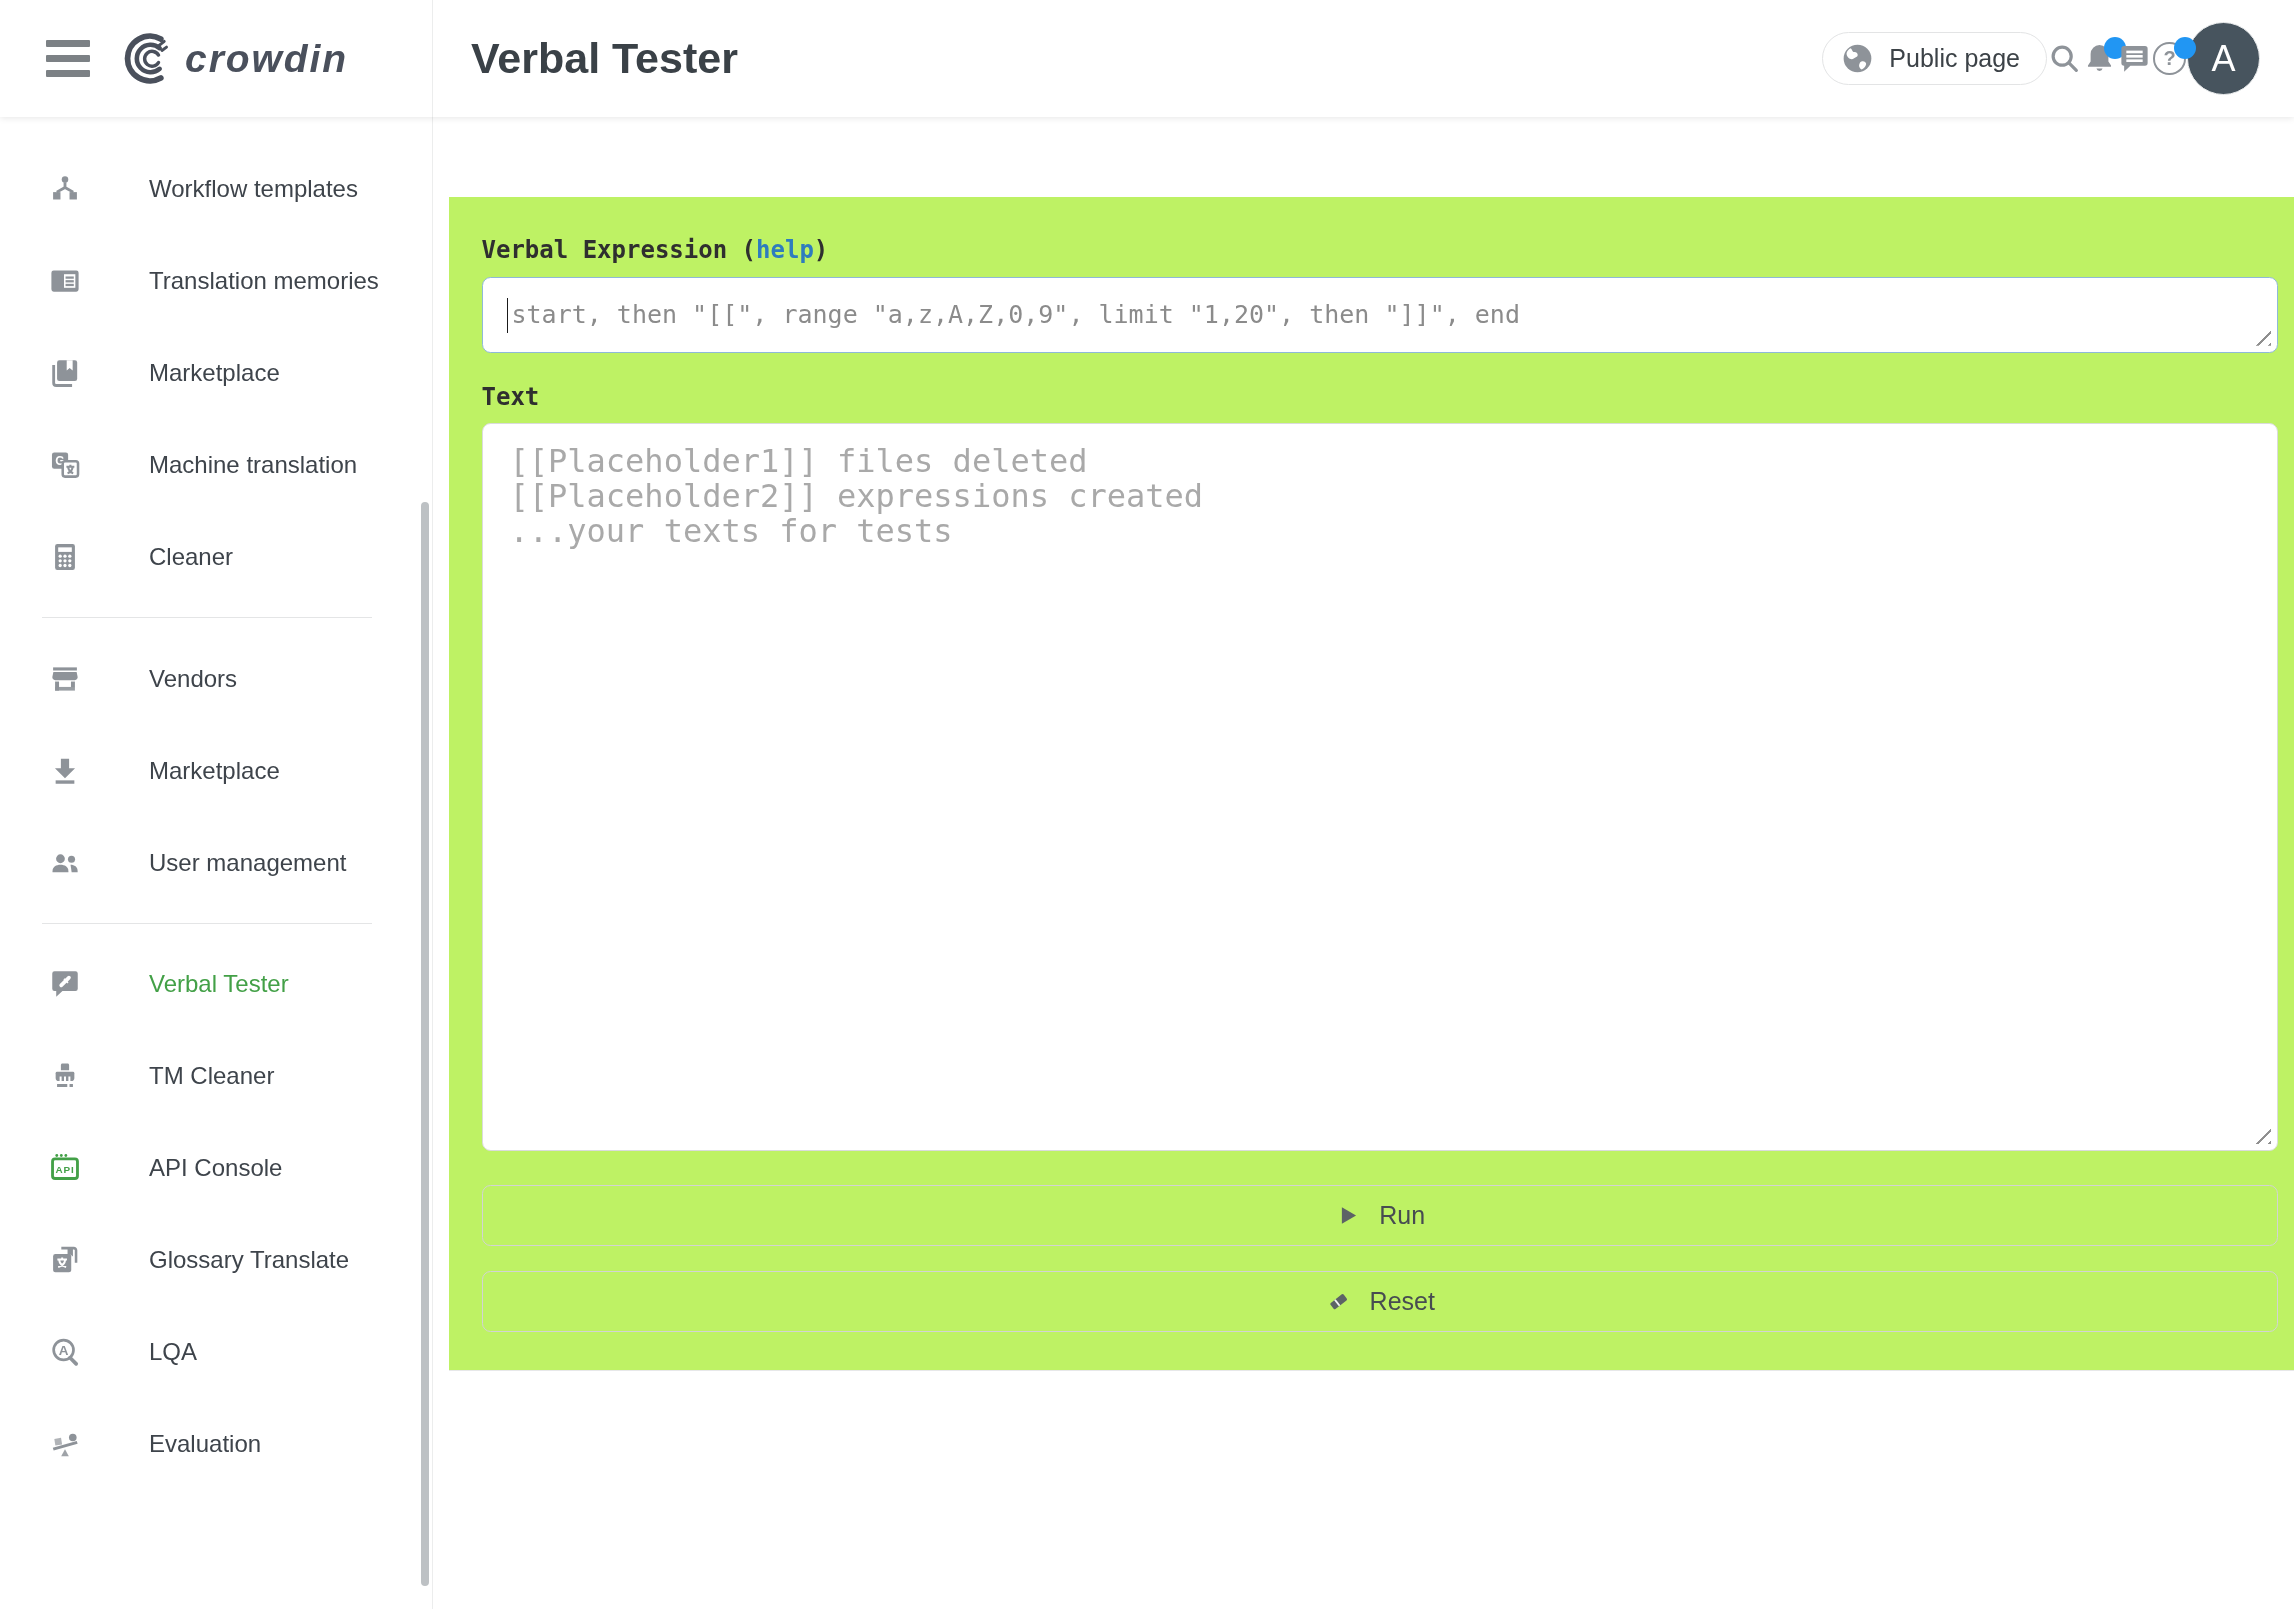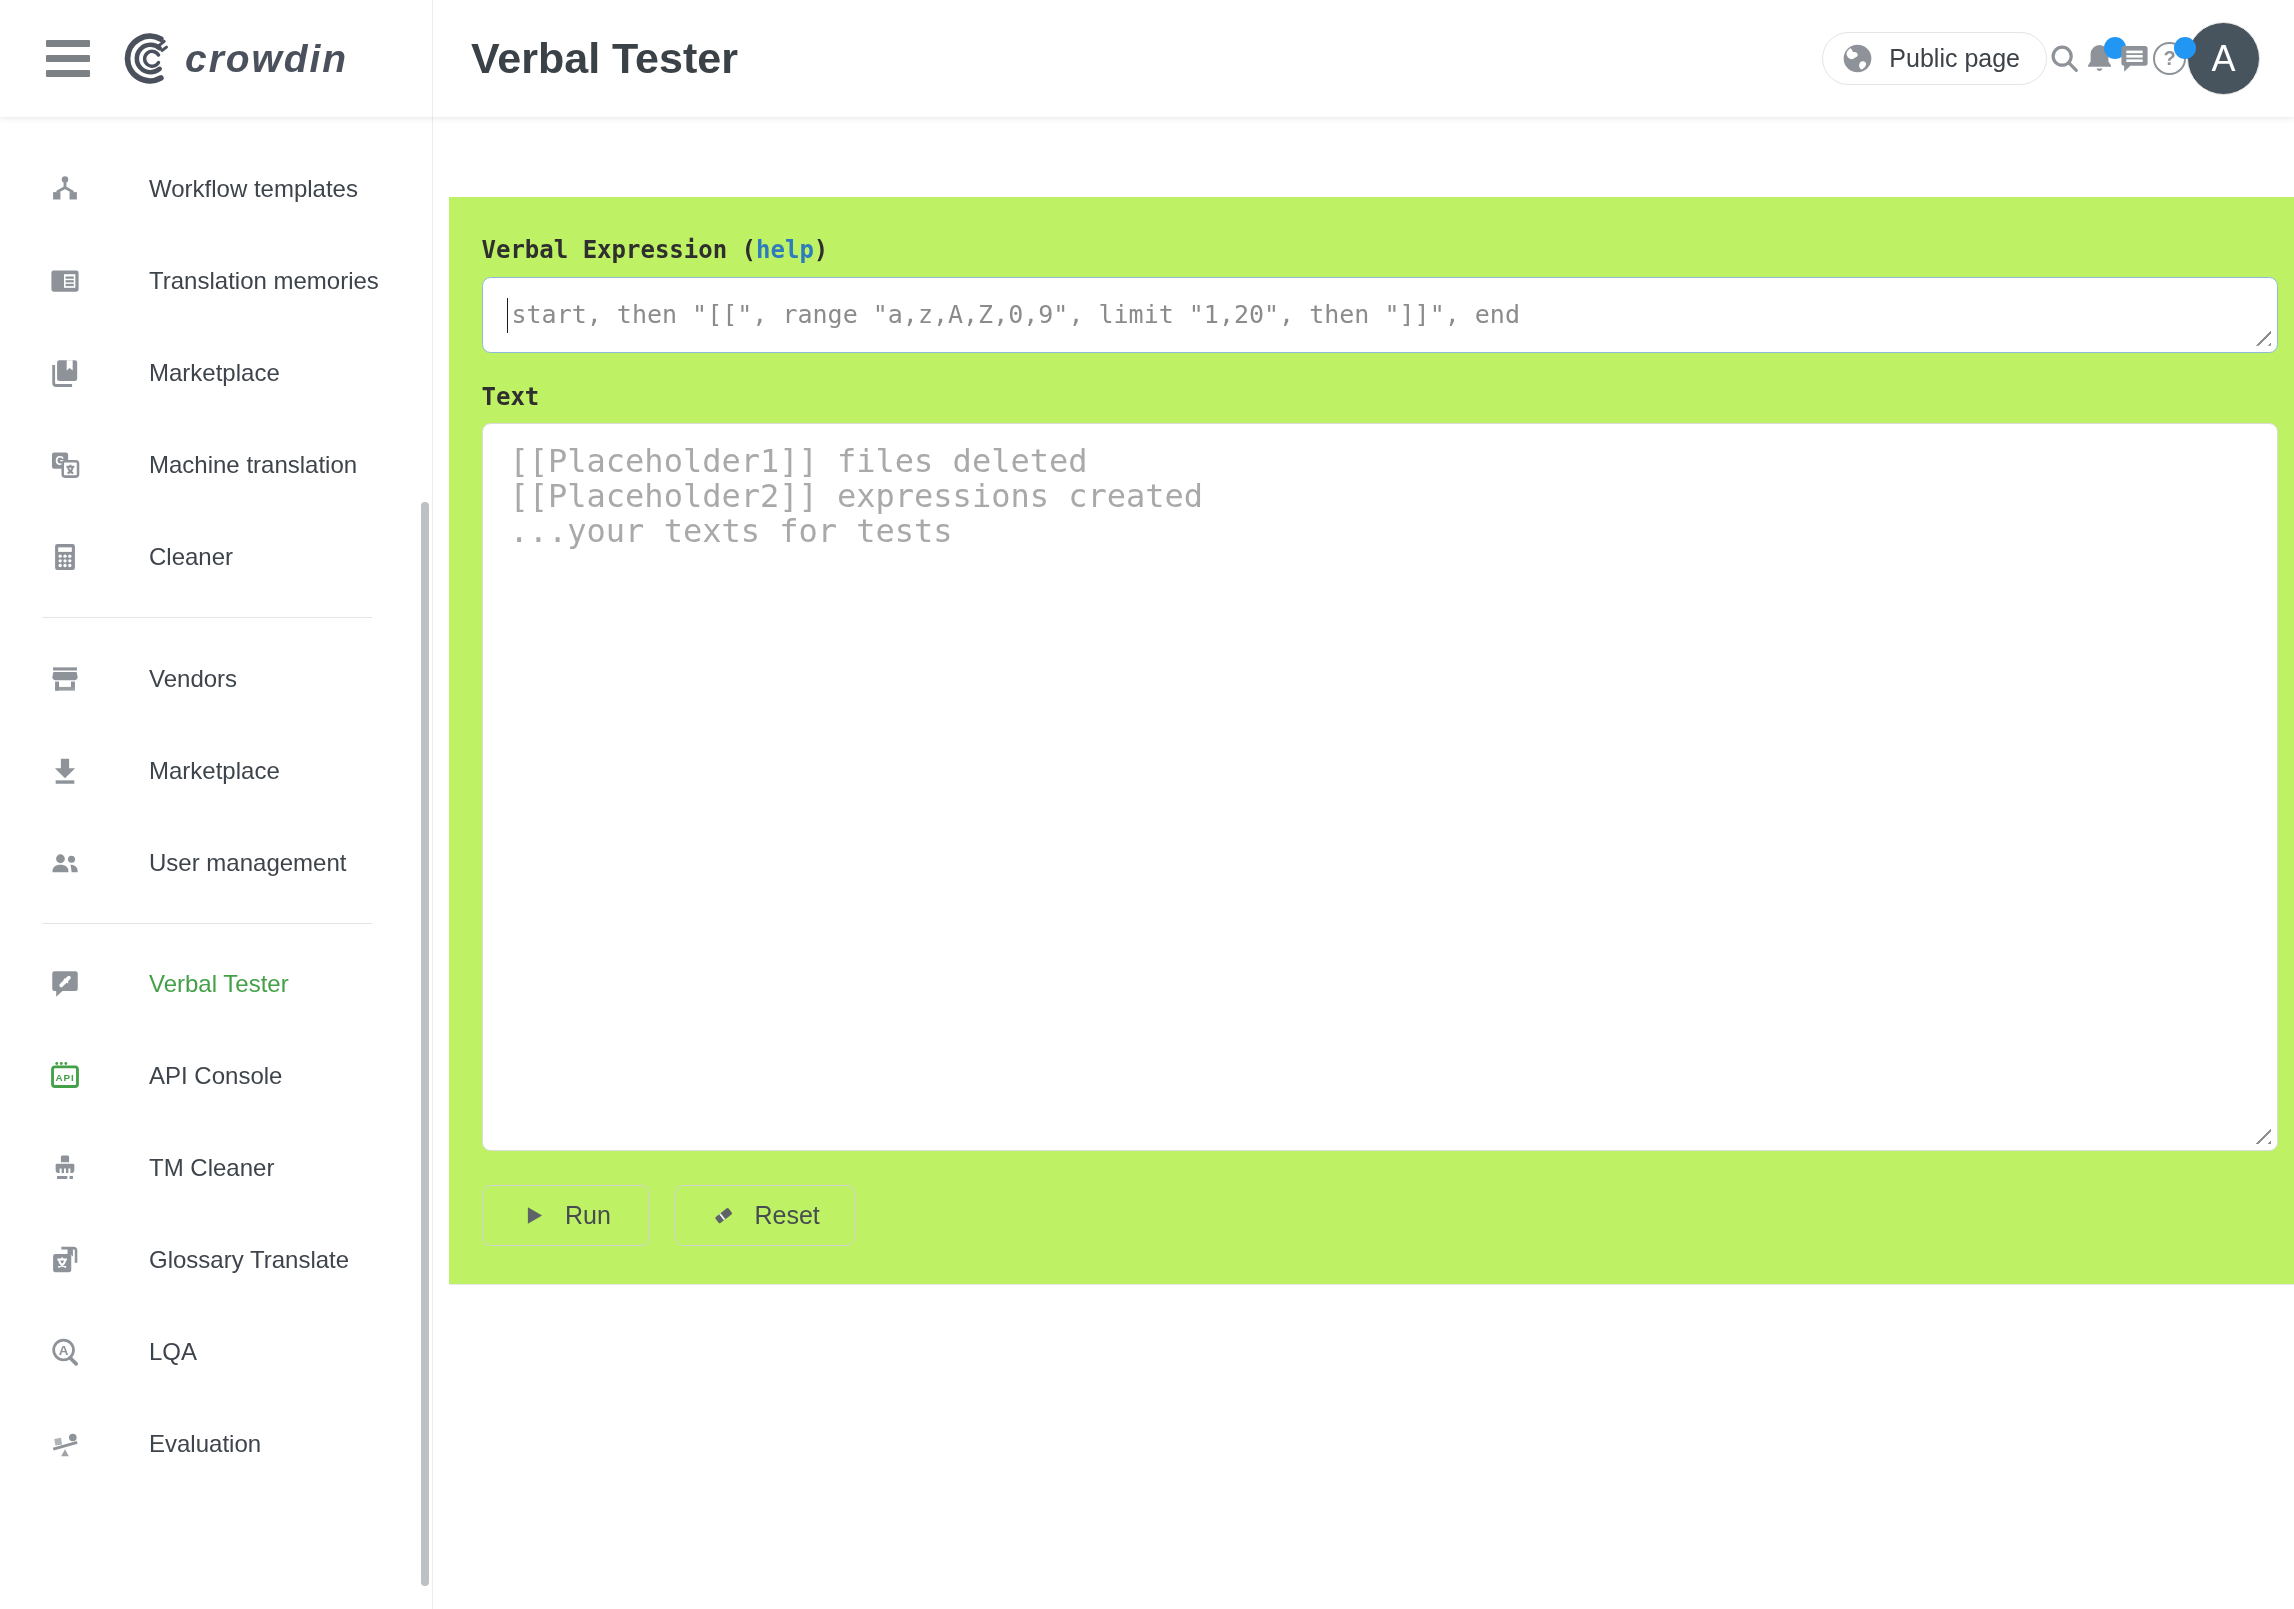--- a/index.html
+++ b/index.html
@@ -59,21 +59,21 @@
   .expr-input::placeholder { color:#8b8b8b; opacity:1; }
   .caret { position:absolute; left:25px; top:21px; width:1.9px; height:35px; background:#1a1a1a; }
   .ta-wrap { position:relative; margin-bottom:34px; }
   .text-area { display:block; width:100%; height:728px; background:#fff; border:1.9px solid #dadbdc;
     border-radius:8.6px; font-family:"DejaVu Sans Mono", monospace; font-size:32px; line-height:35px;
     color:#444; padding:20px 27px; outline:none; resize:none; }
   .text-area::placeholder { color:#a9a9a9; opacity:1; }
   .grip { position:absolute; right:6.7px; bottom:6.7px; width:16.3px; height:16.3px;
     background:repeating-linear-gradient(135deg, transparent 0 2.9px, #8f8f8f 2.9px 5.3px, transparent 5.3px 8.6px);
     clip-path:polygon(100% 0, 100% 100%, 0 100%); cursor:nwse-resize; }
-  .btn-row { display:flex; gap:25px; }
+  .btn-row { display:flex; gap:25px;flex-direction:column; }
   .btn { height:61px; border:1.9px solid #d2d3d4; border-radius:8.6px; background:transparent;
     display:inline-flex; align-items:center; justify-content:center; gap:18px; padding:0 34px;
     font-family:"Liberation Sans", sans-serif; font-size:25px; color:#474c51; cursor:pointer; }
   .btn:first-child { min-width:168px; }
   .btn .bicon { display:flex; } .btn .bicon svg { width:27px; height:27px; }
 </style>
 </head>
 <body>
 
 <div class="page">
@@ -269,45 +269,45 @@
               <path d="M9.3 13 14.8 7.5"></path>
             </g>
             <path stroke="#fff" stroke-width="1.2" d="m11.3 8.4 2.8 2.8"></path>
           </svg>
       </span>
       <span class="slabel">Verbal Tester</span>
     </div>
 
     <div class="side-item">
       <span class="sicon">
+        <svg viewBox="0 0 24 24" fill="#8E9399">
+            <path d="M10.1 3.2h3.8c.5 0 1 .5 1 1V8H9.1V4.2c0-.5.5-1 1-1z"></path>
+            <path d="M6.4 9h11.2a1 1 0 0 1 1 1v3.4a2.2 2.2 0 0 1-2.2 2.2H7.6a2.2 2.2 0 0 1-2.2-2.2V10a1 1 0 0 1 1-1z"></path>
+            <g stroke="#fff" stroke-width="1.4">
+              <path d="M8.9 15.6v-3.2M12 15.6v-3.2M15.1 15.6v-3.2"></path>
+            </g>
+            <path d="M6.4 17.6h7.2v2.2H6.4zM15.2 17.6h2.4v2.2h-2.4z"></path>
+          </svg>
+      </span>
+      <span class="slabel">TM Cleaner</span>
+    </div>
+
+    <div class="side-item">
+      <span class="sicon">
         <svg viewBox="0 0 24 24" fill="none">
             <rect x="3.2" y="5.6" width="17.6" height="13.8" rx="1.8" stroke="#43A047" stroke-width="2"></rect>
             <g fill="#43A047">
               <circle cx="6.2" cy="3.2" r="1"></circle>
               <circle cx="9.4" cy="3.2" r="1"></circle>
               <circle cx="12.6" cy="3.2" r="1"></circle>
             </g>
             <text x="12" y="15.4" fill="#43A047" font-size="7" font-weight="bold" text-anchor="middle" font-family="Liberation Sans, sans-serif" letter-spacing="0.6">API</text>
           </svg>
       </span>
       <span class="slabel">API Console</span>
-    </div>
-
-    <div class="side-item">
-      <span class="sicon">
-        <svg viewBox="0 0 24 24" fill="#8E9399">
-            <path d="M10.1 3.2h3.8c.5 0 1 .5 1 1V8H9.1V4.2c0-.5.5-1 1-1z"></path>
-            <path d="M6.4 9h11.2a1 1 0 0 1 1 1v3.4a2.2 2.2 0 0 1-2.2 2.2H7.6a2.2 2.2 0 0 1-2.2-2.2V10a1 1 0 0 1 1-1z"></path>
-            <g stroke="#fff" stroke-width="1.4">
-              <path d="M8.9 15.6v-3.2M12 15.6v-3.2M15.1 15.6v-3.2"></path>
-            </g>
-            <path d="M6.4 17.6h7.2v2.2H6.4zM15.2 17.6h2.4v2.2h-2.4z"></path>
-          </svg>
-      </span>
-      <span class="slabel">TM Cleaner</span>
     </div>
 
     <div class="side-item">
       <span class="sicon">
         <svg viewBox="0 0 24 24" fill="#8E9399">
             <path fill="none" stroke="#8E9399" stroke-width="1.8" d="M9.4 3.6h8.8A1.6 1.6 0 0 1 19.8 5.2v8.8"></path>
             <path d="M13.8 3.6h3.8v6l-1.9-1.5-1.9 1.5z"></path>
             <rect x="3.6" y="7.8" width="12.8" height="12.8" rx="1.6"></rect>
             <g stroke="#fff" stroke-width="1.4" fill="none">
               <path d="M6.6 11.6h6.8M10 11.6v-1.3M7.8 11.6c.3 2.7 2.3 4.7 5 5.3M12.2 11.6c-.3 2.7-2.3 4.7-5 5.3"></path>

